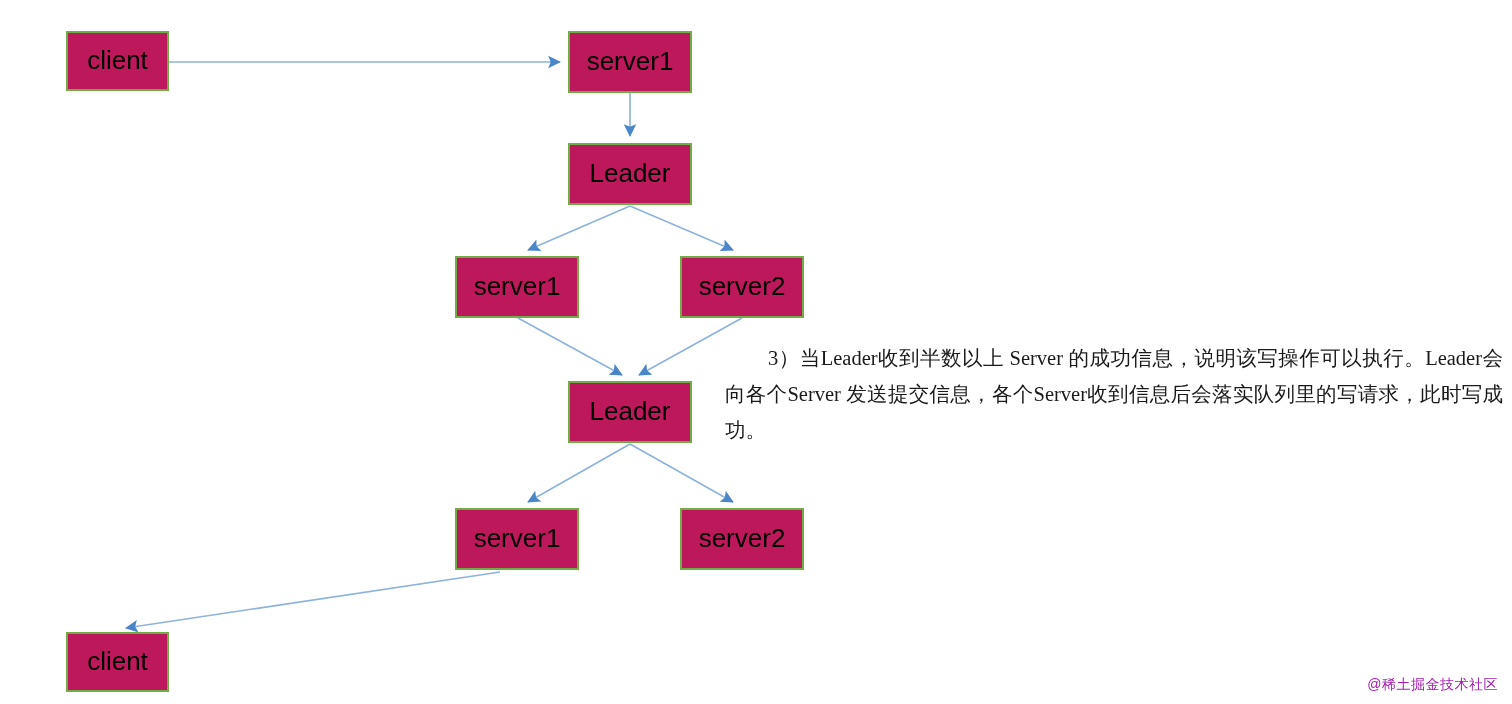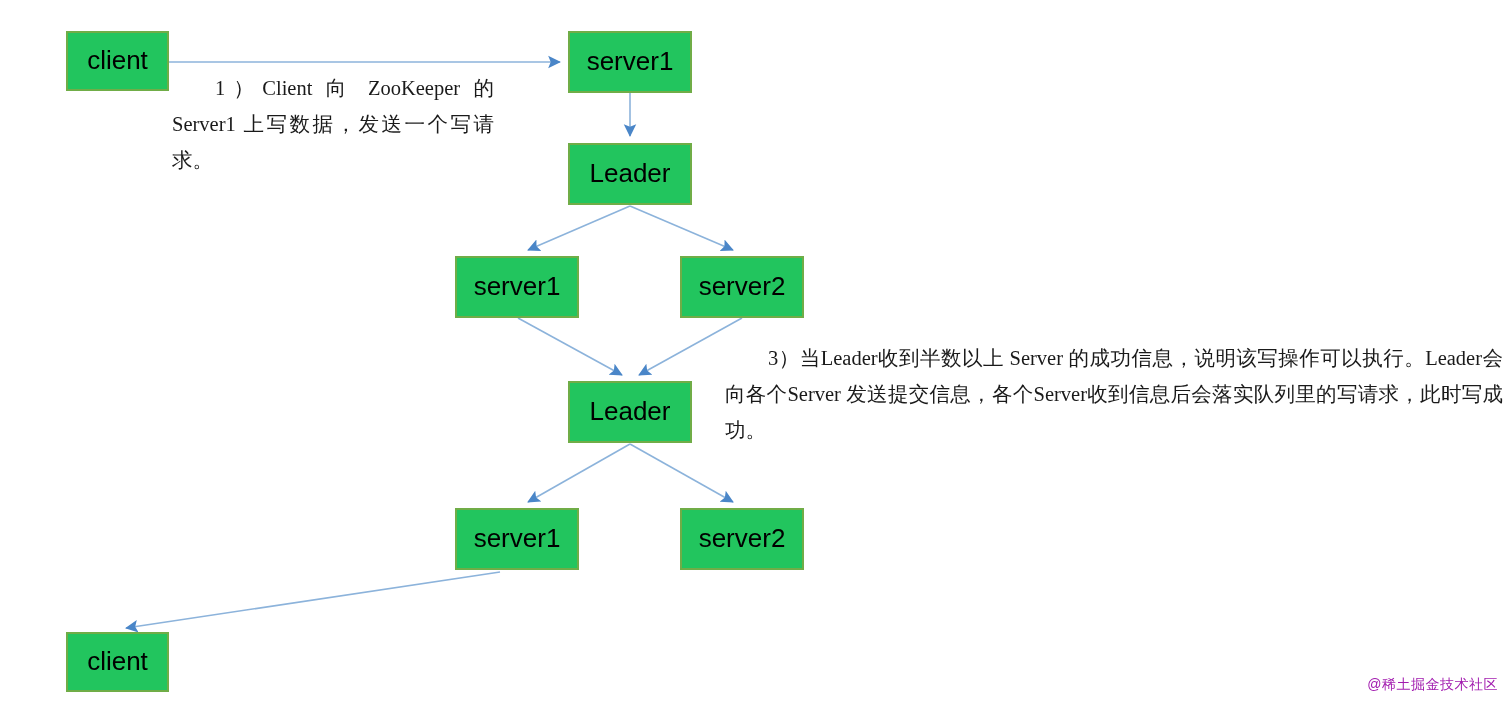--- a/index.html
+++ b/index.html
@@ -32,21 +32,21 @@
     top: 0;
     width: 1512px;
     height: 704px;
     pointer-events: none;
   }
 
   
   .node {
     position: absolute;
     box-sizing: border-box;
-    background: #22c55e;
+    background: #be185d;
     border: 2px solid #70ad47;
     display: flex;
     align-items: center;
     justify-content: center;
     font-family: "Liberation Sans", "DejaVu Sans", sans-serif;
     font-size: 26px;
     line-height: 1;
     color: #000000;
     letter-spacing: 0px;
     z-index: 3;
@@ -166,21 +166,20 @@
   </div>
 
   <div class="node n-server2-bot">
     <span class="node-label">server2</span>
   </div>
 
   <div class="node n-client-bot">
     <span class="node-label">client</span>
   </div>
 
-  <div class="note note-1"><span class="indent"></span><span>1）Client 向 ZooKeeper 的 Server1 上写数据，发送一个写请求。</span></div>
 
 
   <div class="note note-3"><span class="indent"></span><span>3）当Leader收到半数以上 Server 的成功信息，说明该写操作可以执行。Leader会向各个Server 发送提交信息，各个Server收到信息后会落实队列里的写请求，此时写成功。</span></div>
 
 
   <div id="watermark">@稀土掘金技术社区</div>
 
 </div>
 
 </body></html>

